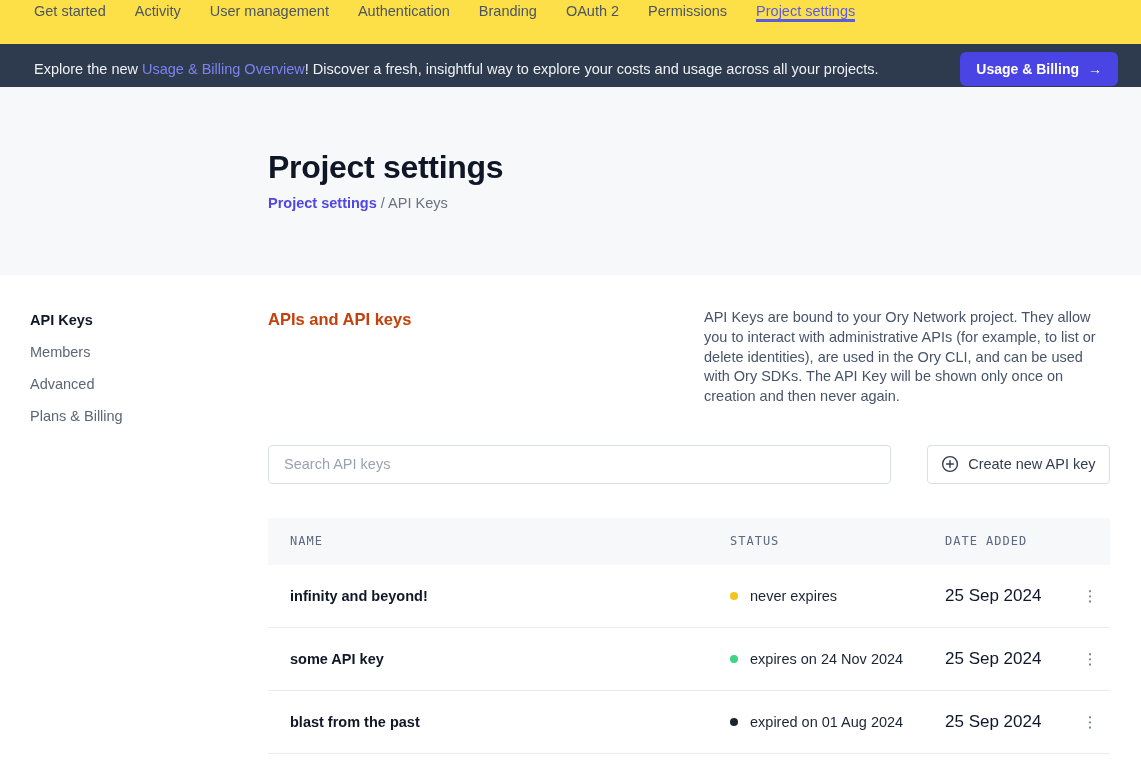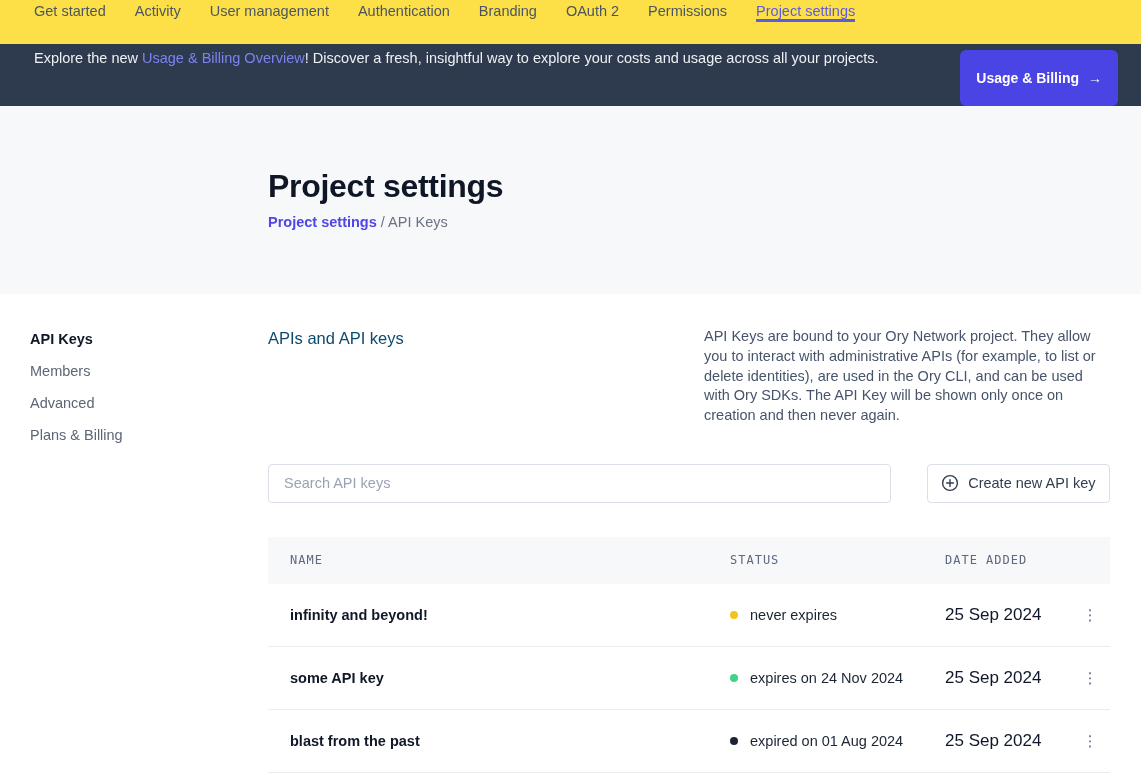--- a/index.html
+++ b/index.html
@@ -7,21 +7,21 @@
     font-family:"Liberation Sans","DejaVu Sans",sans-serif; }
 
   
   .topnav { height:44px; background:#fde047; display:flex; align-items:flex-start;
     padding-left:34px; gap:29px; }
   .tab { display:flex; align-items:center; font-size:14.5px; color:#4b5563;
     cursor:pointer; border-bottom:3px solid transparent; padding-top:3px; text-decoration:none; }
   .tab.active { color:#5b5ce2; border-bottom-color:#5b5ce2; }
 
   
-  .banner { height:62px; background:#2e3a4d; display:flex; 
+  .banner { height:43px; background:#2e3a4d; display:flex; align-items:center;
     padding:6px 23px 0 34px; }
   .banner-text { color:#eef1f4; font-size:14.5px; flex:1; }
   .banner-link { color:#7d82f0; cursor:pointer; text-decoration:none; }
   .banner-btn { background:#4a44e5; color:#fff; font-size:14px; font-weight:700;
     border:none; border-radius:6px; padding:9px 16px; cursor:pointer;
     display:inline-flex; align-items:center; gap:9px;
     font-family:"Liberation Sans","DejaVu Sans",sans-serif; }
 
   
   .pagehead { height:188px; background:#f7f8fa; padding:62px 0 0 268px; }
@@ -32,21 +32,21 @@
 
   
   .content { display:flex; }
   .sidebar { width:268px; padding:35px 0 0 30px; flex-shrink:0; }
   .side-item { font-size:14.5px; color:#5d6675; line-height:20px; margin-bottom:12px;
     cursor:pointer; }
   .side-item.active { color:#101828; font-weight:700; }
 
   .main { width:842px; padding-top:33px; }
   .main-top { display:flex; justify-content:space-between; }
-  .section-heading { font-size:16.5px; font-weight:400; color:#0c4a6e; padding-top:2px; }
+  .section-heading { font-size:16.5px; font-weight:700; color:#c2410c; padding-top:2px; }
   .section-desc { width:406px; font-size:14.5px; line-height:19.8px; color:#47546a; }
 
   .toolbar { display:flex; margin-top:38px; gap:16px; }
   .search-input { width:638px; height:39px; border:1px solid #dbe0e8; border-radius:4px;
     padding:0 15px; font-size:14.5px; color:#1b2534; outline:none;
     font-family:"Liberation Sans","DejaVu Sans",sans-serif; }
   .search-input::placeholder { color:#9aa3b2; }
   .create-btn { width:188px; height:39px; background:#fff; border:1px solid #dbe0e8;
     border-radius:4px; display:inline-flex; align-items:center; justify-content:center;
     gap:9px; font-size:14.5px; color:#323d4f; cursor:pointer;

